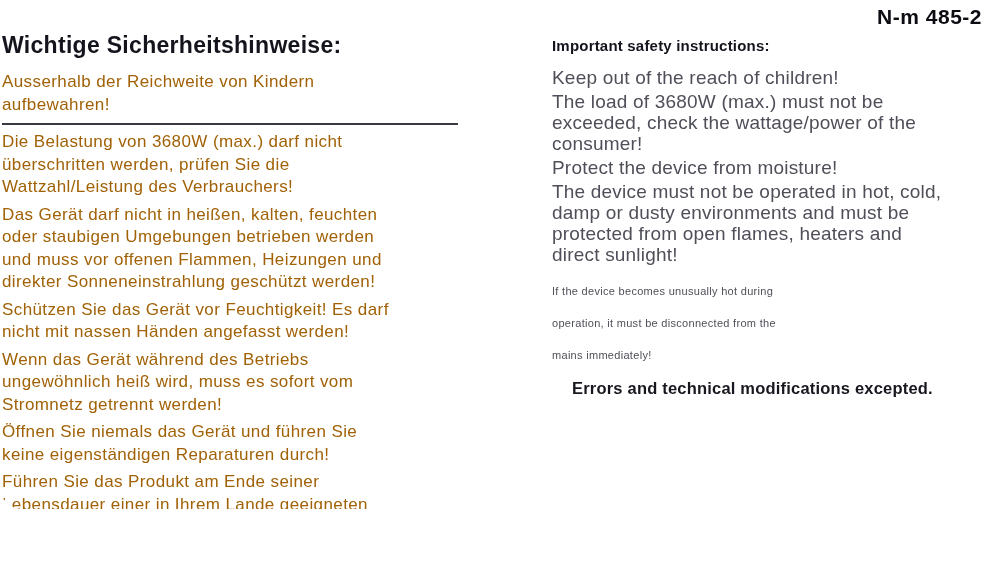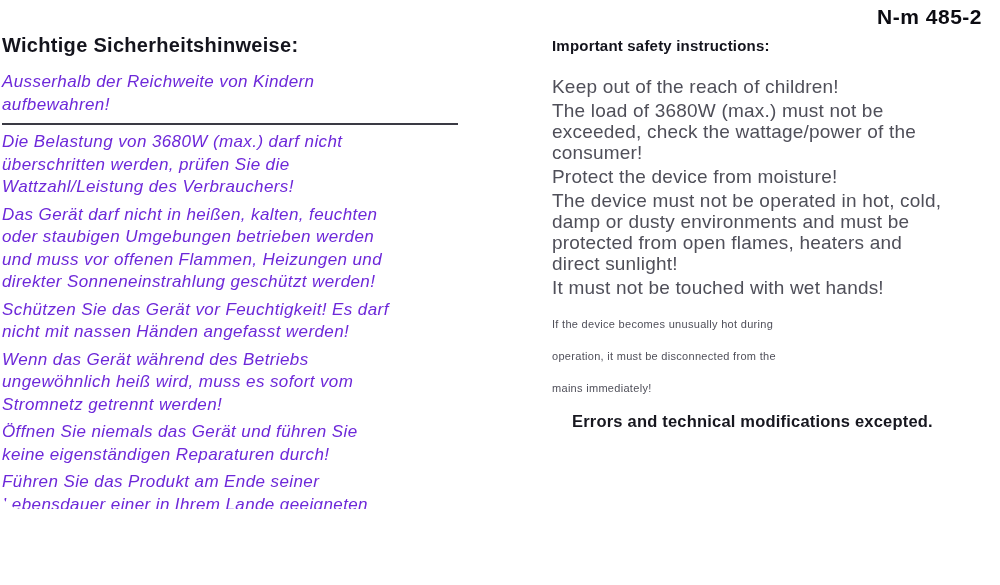--- a/index.html
+++ b/index.html
@@ -33,45 +33,44 @@
   }
 
   .col-right {
     position: absolute;
     left: 552px;
     top: 38px;
     width: 440px;
   }
 
   .heading-de {
-    font-size: 20px;
+    font-size: 23px;
     font-weight: bold;
     color: #14141d;
     letter-spacing: 0.3px;
     line-height: 23px;
     margin-bottom: 14px;
   }
 
   .heading-en {
     font-size: 15px;
     font-weight: bold;
     color: #14141d;
     letter-spacing: 0.2px;
     line-height: 16px;
-    margin-bottom: 22px;
+    margin-bottom: 13px;
   }
 
   .para-de {
     font-size: 17px;
-    color: #6d28d9;
+    color: #a16207;
     line-height: 22.5px;
     letter-spacing: 0.4px;
     white-space: pre-line;
     margin-bottom: 5px;
-    font-style: italic;
   }
 
   .divider {
     border: none;
     border-top: 2px solid #3a3a44;
     margin: 7px 0 6px 0;
     width: 456px;
   }
 
   .footer-de {
@@ -163,21 +162,20 @@
 
     <p class="para-en-sm">Keep out of the reach of children!</p>
     <p class="para-en-sm">The load of 3680W (max.) must not be
 exceeded, check the wattage/power of the
 consumer!</p>
     <p class="para-en-sm">Protect the device from moisture!</p>
     <p class="para-en-sm">The device must not be operated in hot, cold,
 damp or dusty environments and must be
 protected from open flames, heaters and
 direct sunlight!</p>
-    <p class="para-en-sm">It must not be touched with wet hands!</p>
 
     <div class="section-en-lg">
       <p class="para-en-lg">If the device becomes unusually hot during
 operation, it must be disconnected from the
 mains immediately!</p>
 
 
       <p class="footer-en">Errors and technical modifications excepted.</p>
     </div>
   </div>

